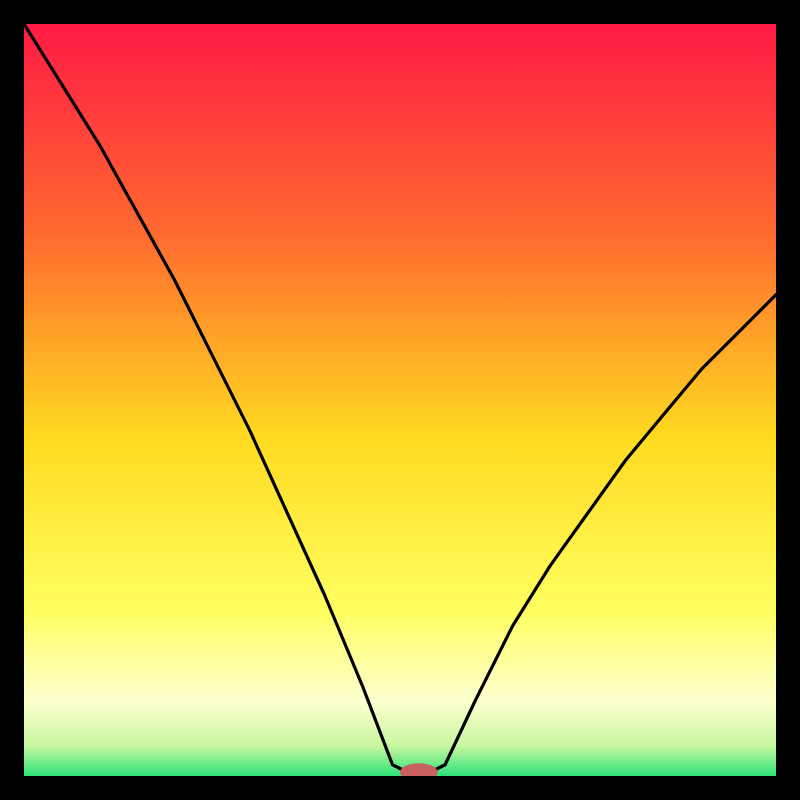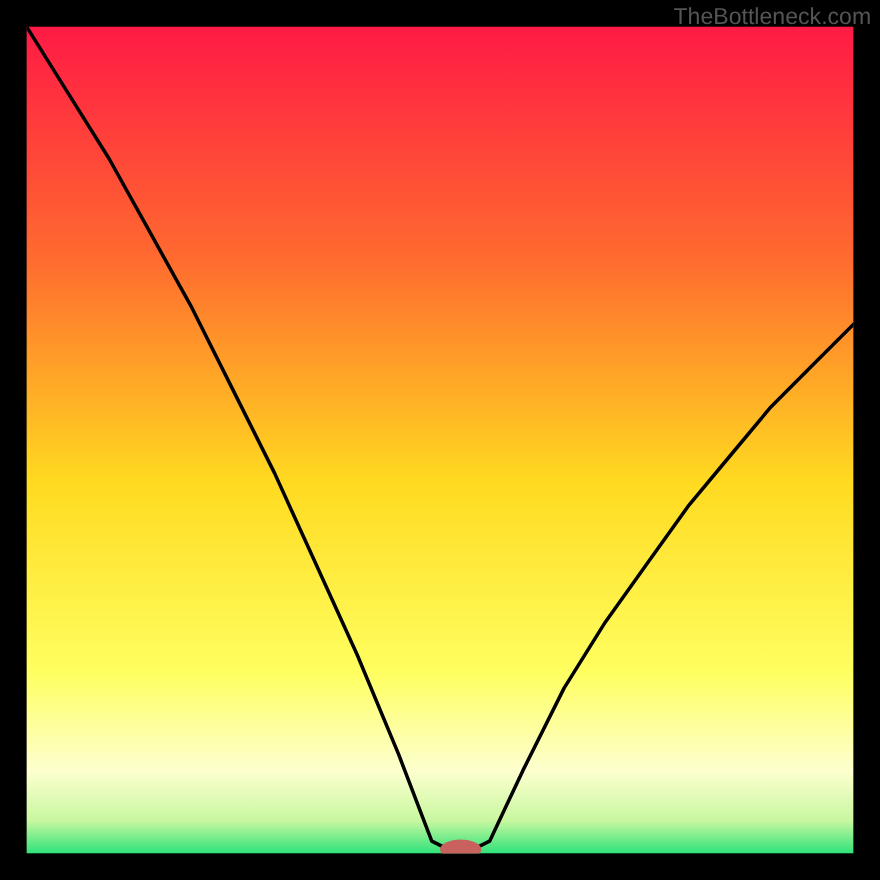--- a/index.html
+++ b/index.html
@@ -5,21 +5,20 @@
 body{margin:0;padding:0;width:800px;height:800px;background:#000;overflow:hidden;font-family:Arial,sans-serif}
 .chart-frame{position:relative;width:800px;height:800px;background:#000}
 .plot-area{position:absolute;left:24px;top:24px;width:752px;height:752px}
 .wm{position:absolute;top:4px;right:8px;color:#555;font-size:21px;font-weight:500;user-select:none;z-index:5}
 svg{display:block}
 </style>
 </head>
 <body>
 
 <div class="chart-frame">
-  <div class="wm">TheBottleneck.com</div>
   <div class="plot-area">
     <svg id="svg" width="752" height="752" viewBox="0 0 752 752">
       <defs>
         <linearGradient id="grad" x1="0" y1="0" x2="0" y2="1">
           <stop id="g0" offset="0%" stop-color="#ff1a45"></stop>
           <stop id="g1" offset="28%" stop-color="#ff6a2f"></stop>
           <stop id="g2" offset="55%" stop-color="#ffda20"></stop>
           <stop id="g3" offset="78%" stop-color="#ffff60"></stop>
           <stop id="g4" offset="90%" stop-color="#fdffcf"></stop>
           <stop id="g5" offset="96%" stop-color="#c8f7a0"></stop>

